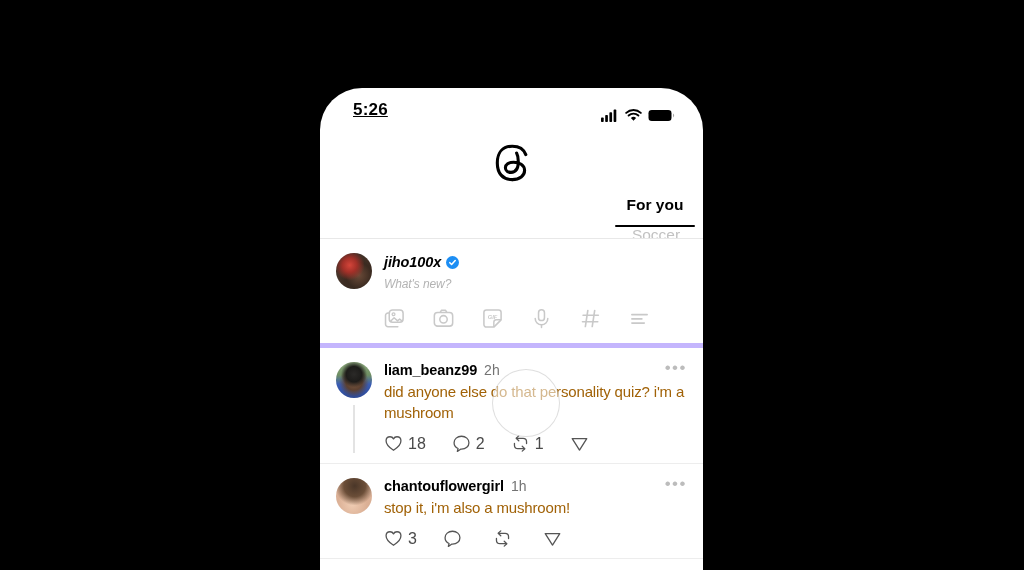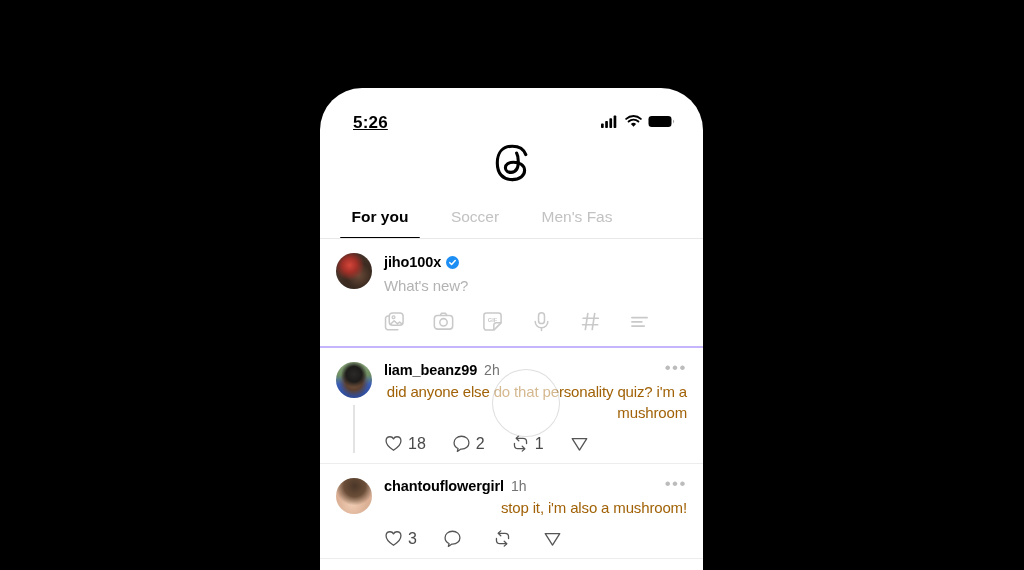--- a/index.html
+++ b/index.html
@@ -25,23 +25,22 @@
     background: #ffffff;
     border-radius: 42px 42px 0 0;
     overflow: hidden;
   }
 
   
   .statusbar {
     position: relative;
     height: 46px;
     display: flex;
-    align-items: center;
     justify-content: space-between;
-    padding: 24px 28px 0 33px;
+    padding: 12px 28px 0 33px;
     box-sizing: border-box;
     text-decoration: underline;
   }
   .clock {
     font-size: 17px;
     font-weight: bold;
     color: #000;
     letter-spacing: 0.2px;
   }
   .status-icons {
@@ -61,20 +60,21 @@
   
   .tabs {
     display: flex;
     align-items: flex-end;
     height: 42px;
     border-bottom: 1px solid #e8e8e8;
     padding-left: 0;
     position: relative;
     white-space: nowrap;
     overflow: hidden;
+    flex-direction: column;
   }
   .tab {
     font-size: 15.5px;
     color: #c2c2c2;
     padding: 0 0 12px 0;
     margin: 0 0 0 0;
     flex: 0 0 auto;
     text-align: center;
     position: relative;
   }
@@ -90,21 +90,22 @@
     bottom: -1px;
     height: 2.5px;
     background: #000;
     border-radius: 2px;
   }
 
   
   .composer {
     padding: 14px 16px 10px 16px;
     display: flex;
-    border-bottom: 2px solid #c4b5fd;
+    border-bottom: 5px solid #c4b5fd;
+    font-style: italic;
   }
   .avatar {
     width: 36px;
     height: 36px;
     border-radius: 50%;
     flex: 0 0 auto;
     overflow: hidden;
     position: relative;
   }
   .avatar.a-jiho {
@@ -146,21 +147,21 @@
     width: 13px;
     height: 13px;
     border-radius: 50%;
     background: #1c8ef4;
     display: inline-flex;
     align-items: center;
     justify-content: center;
     flex: 0 0 auto;
   }
   .placeholder {
-    font-size: 15px;
+    font-size: 12px;
     color: #b3b3b3;
     margin-top: 6px;
     letter-spacing: -0.1px;
   }
   .composer-icons {
     display: flex;
     align-items: center;
     gap: 28px;
     margin-top: 17px;
     color: #c9c9c9;
@@ -184,21 +185,20 @@
     width: 1.5px;
     background: #e3e3e3;
     flex: 1 1 auto;
     margin-top: 7px;
     min-height: 34px;
   }
   .post-body {
     flex: 1 1 auto;
     padding-left: 12px;
     min-width: 0;
-    text-align: right;
   }
   .post-head {
     display: flex;
     align-items: center;
   }
   .time {
     font-size: 14px;
     color: #737373;
     margin-left: 7px;
   }

